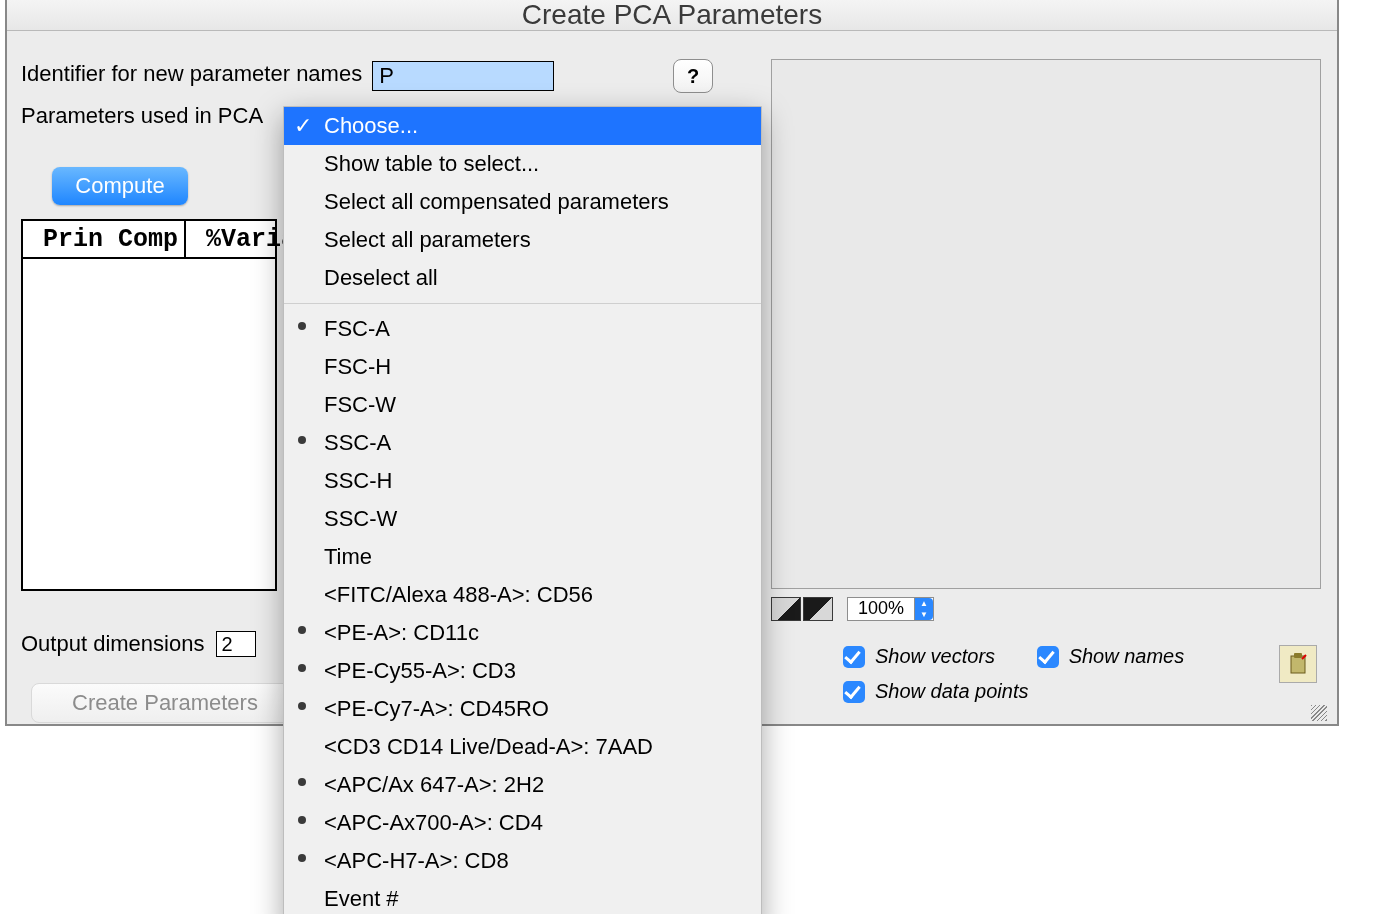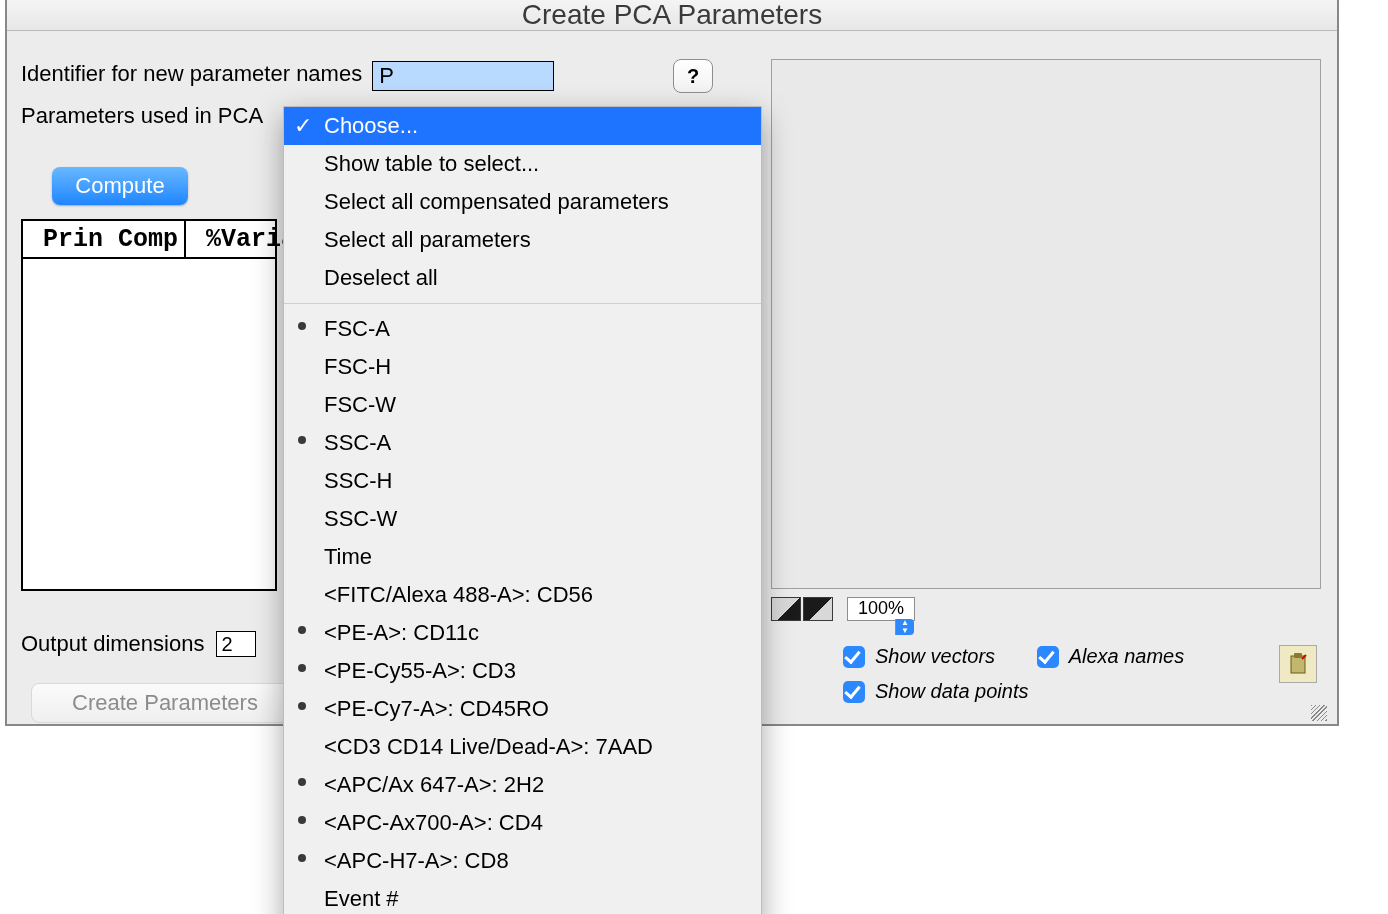--- a/index.html
+++ b/index.html
@@ -21,21 +21,21 @@
   .th1{width:138px;border-right:2px solid #000;}
   .th2{flex:1;}
   .row3{position:absolute;left:14px;top:600px;font-size:22px;display:flex;align-items:center;}
   .dim-input{margin-left:12px;width:30px;height:24px;border:1px solid #000;background:#fff;font-size:20px;text-align:left;padding:0 4px;}
   .create-btn{position:absolute;left:24px;top:652px;width:268px;height:40px;border:1px solid #d9d9d9;border-radius:8px;background:linear-gradient(#fbfbfb,#efefef);font-size:22px;color:#8c8c8c;}
   
   .canvas{position:absolute;left:14px;top:28px;width:548px;height:528px;border:1px solid #a0a0a0;background:#e9e9e9;}
   .zoomrow{position:absolute;left:14px;top:564px;height:28px;display:flex;align-items:center;}
   .zicon{width:28px;height:22px;border:1px solid #3a3a3a;margin-right:2px;background:linear-gradient(135deg,#d8d8d8 55%,#1a1a1a 55%);}
   .zicon.dark{background:linear-gradient(135deg,#1a1a1a 55%,#d8d8d8 55%);}
-  .zoom-sel{margin-left:12px;display:flex;align-items:flex-end;border:1px solid #8e8e8e;border-radius:0;background:#fff;height:22px;flex-direction:column;}
+  .zoom-sel{margin-left:12px;display:flex;align-items:flex-start;border:1px solid #8e8e8e;border-radius:0;background:#fff;height:22px;}
   .zoom-sel span{padding:0 10px;font-size:18px;}
   .stepper{display:flex;flex-direction:column;background:#2b88ff;width:18px;height:22px;border-left:1px solid #8e8e8e;border-radius:0 4px 4px 0;}
   .stepper div{flex:1;display:flex;align-items:center;justify-content:center;color:#fff;font-size:8px;line-height:1;}
   .checks{position:absolute;left:86px;top:614px;font-size:20px;color:#000;}
   .chk{display:inline-flex;align-items:center;margin-right:36px;margin-bottom:12px;font-style:italic;}
   .cbox{width:22px;height:22px;border-radius:5px;background:#2b88ff;margin-right:10px;position:relative;}
   .cbox::after{content:"";position:absolute;left:5px;top:2px;width:6px;height:12px;border:solid #fff;border-width:0 3px 3px 0;transform:rotate(40deg);}
   .clip-icon{position:absolute;right:12px;top:614px;width:36px;height:36px;border:1px solid #aaa;background:#f0eac4;display:flex;align-items:center;justify-content:center;}
   .resize{position:absolute;right:2px;bottom:2px;width:16px;height:16px;background:repeating-linear-gradient(135deg,#888 0 1px,transparent 1px 3px);}
   
@@ -88,21 +88,21 @@
         </div>
       </div>
       <div class="checks">
         <div>
           <span class="chk">
                 <span class="cbox"></span>
                 <span>Show vectors</span>
               </span>
           <span class="chk">
                 <span class="cbox"></span>
-                <span>Alexa names</span>
+                <span>Show names</span>
               </span>
         </div>
         <div>
           <span class="chk">
                 <span class="cbox"></span>
                 <span>Show data points</span>
               </span>
         </div>
       </div>
       <div class="clip-icon">

